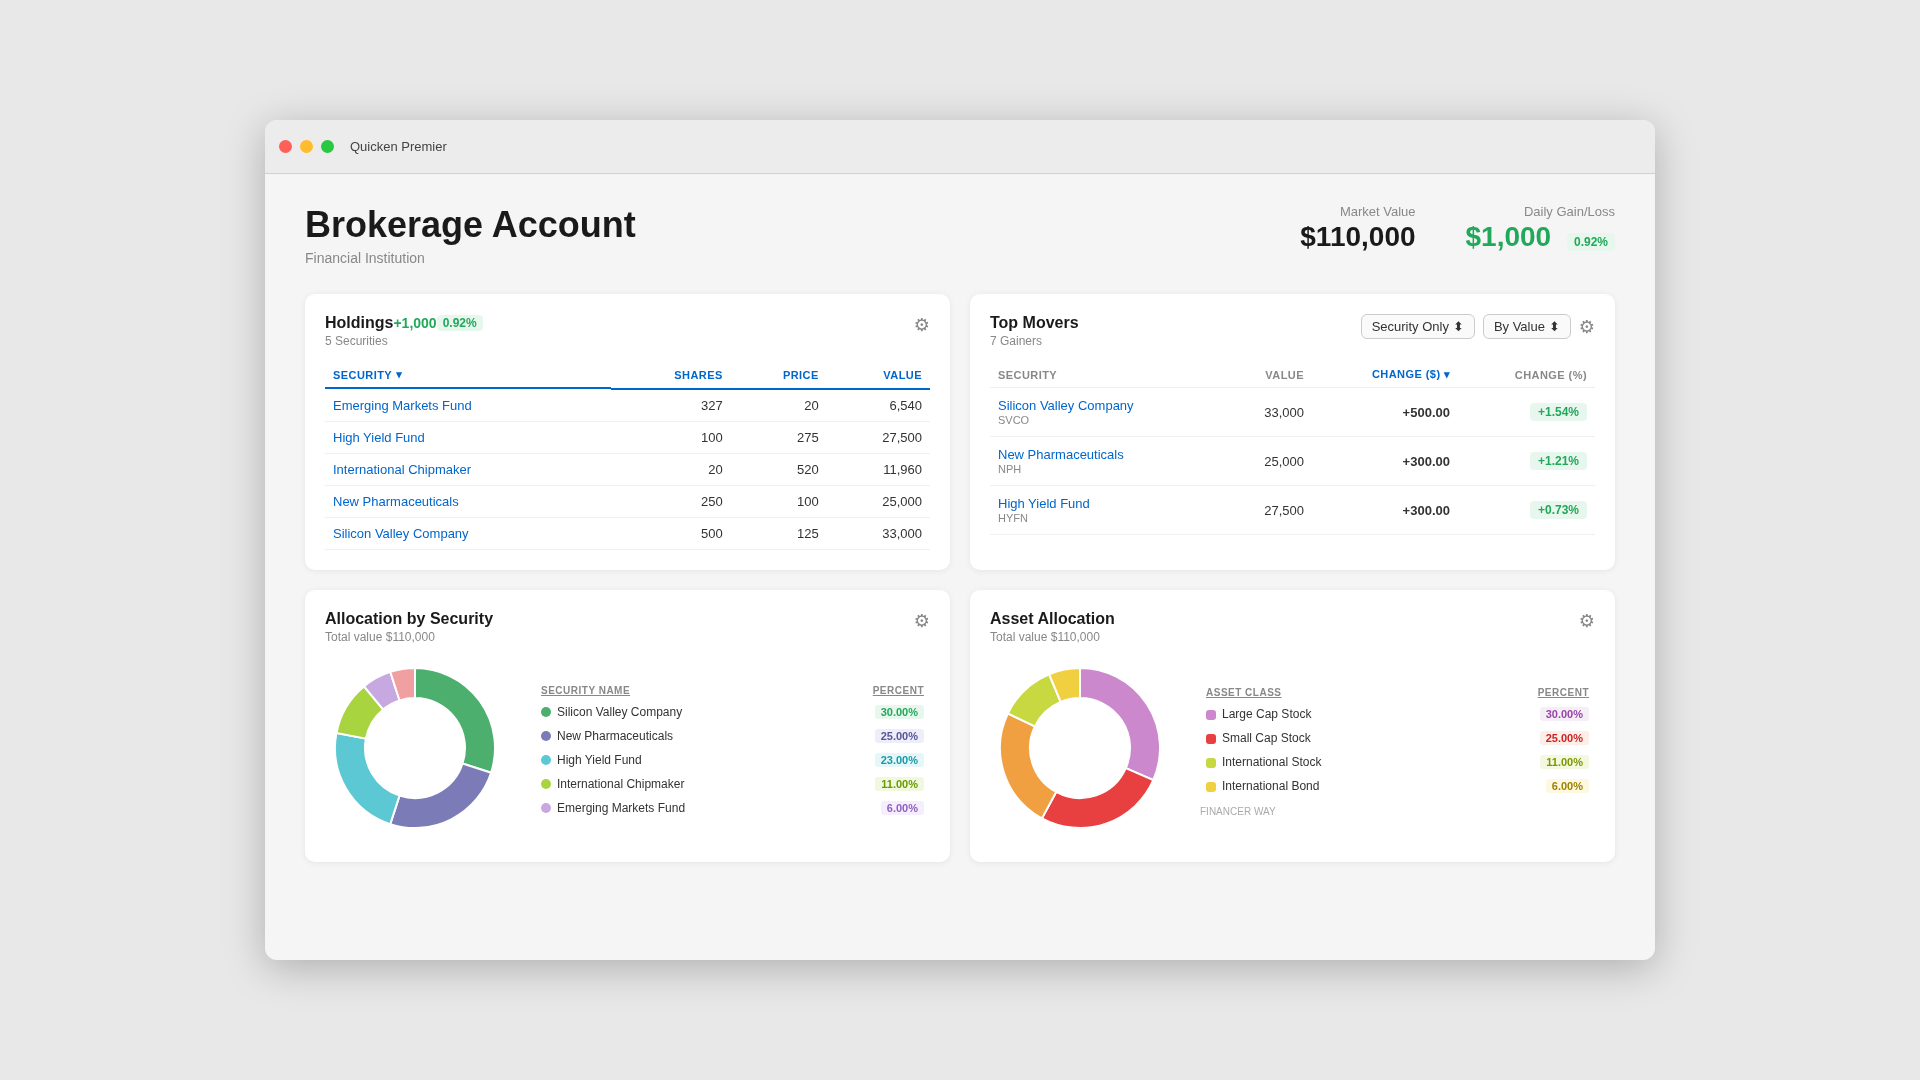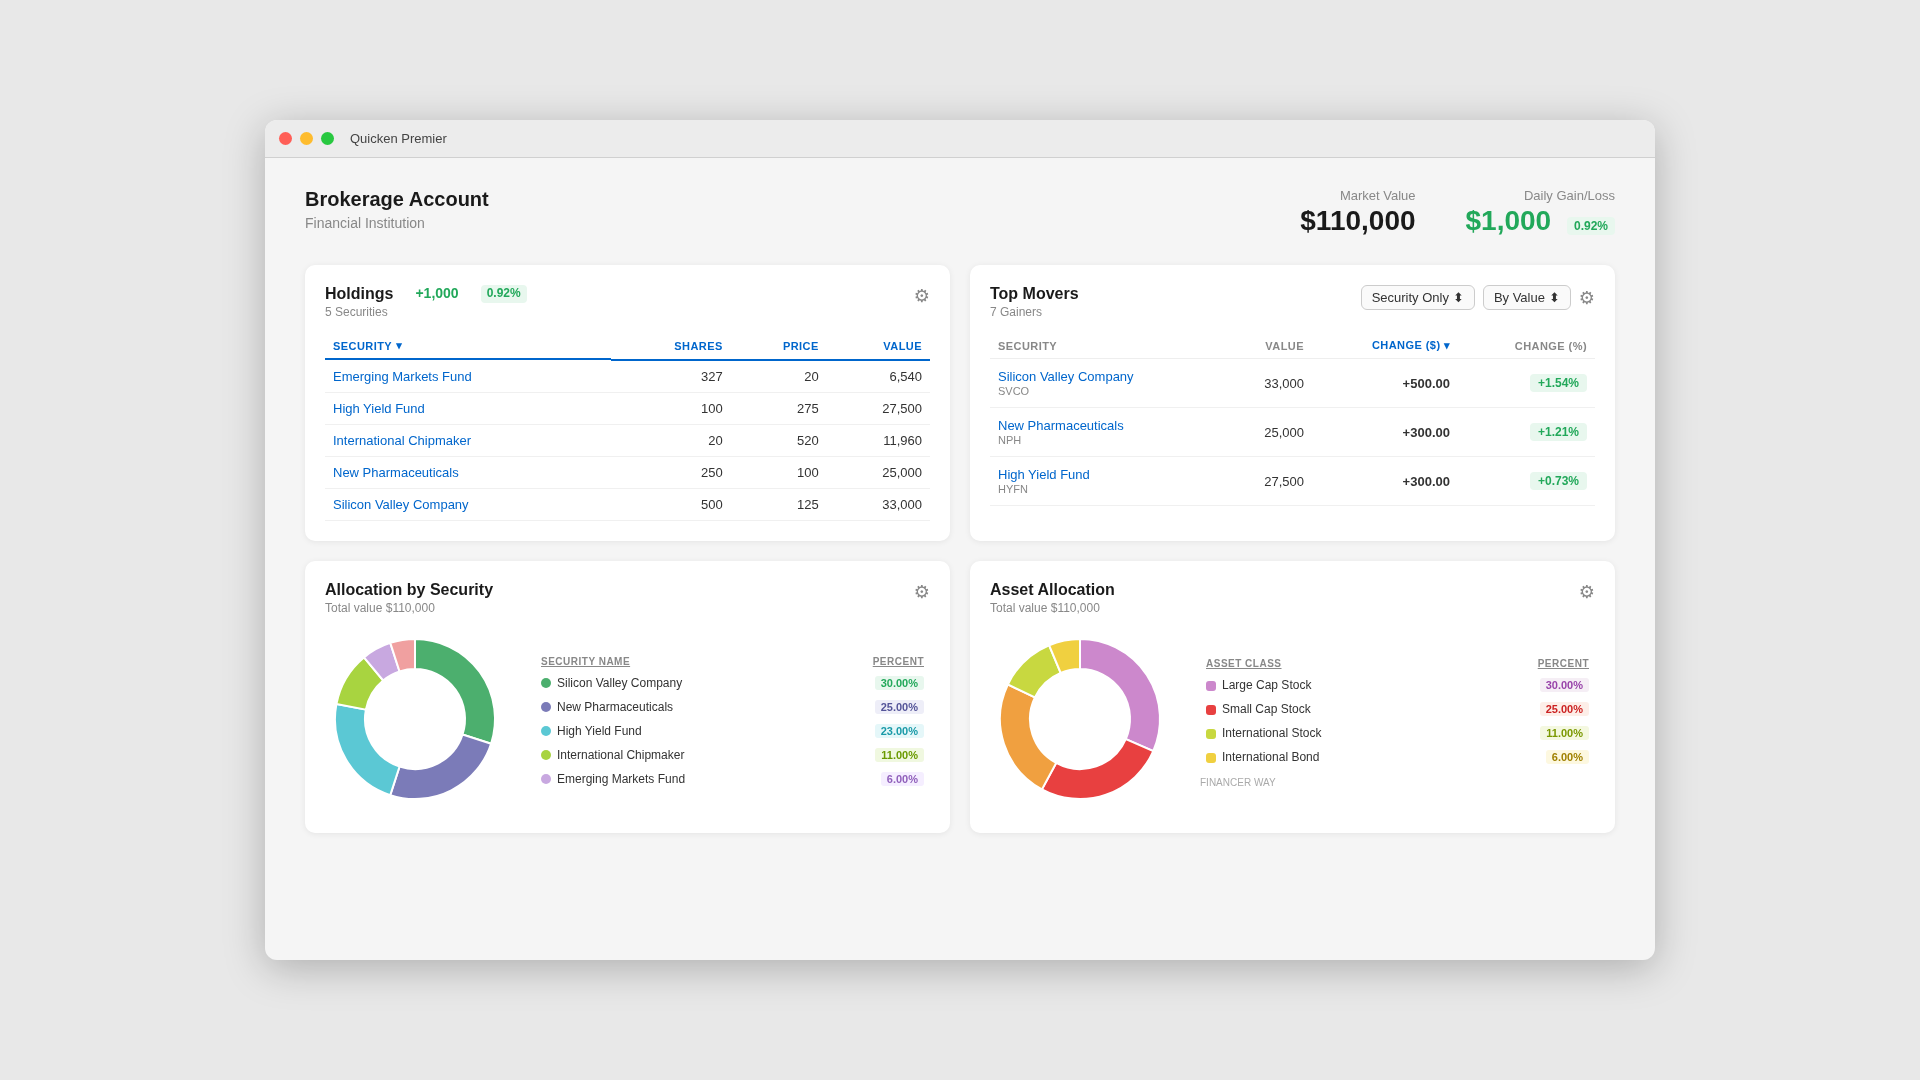--- a/index.html
+++ b/index.html
@@ -14,21 +14,21 @@
     .window {
       width: 1390px;
       min-height: 840px;
       background: #f5f5f5;
       border-radius: 12px;
       box-shadow: 0 8px 40px rgba(0,0,0,0.25);
       overflow: hidden;
     }
     .titlebar {
       background: #ececec;
-      height: 38px;
+      height: 54px;
       display: flex;
       align-items: center;
       padding: 4px 14px;
       border-bottom: 1px solid #d0d0d0;
       gap: 8px;
     }
     .dot { width: 13px; height: 13px; border-radius: 50%; }
     .dot-red { background: #ff5f57; }
     .dot-yellow { background: #febc2e; }
     .dot-green { background: #28c840; }
@@ -41,21 +41,21 @@
     .content {
       padding: 30px 40px 30px 40px;
     }
     .header-row {
       display: flex;
       justify-content: space-between;
       align-items: flex-start;
       margin-bottom: 28px;
     }
     .account-info h1 {
-      font-size: 20px;
+      font-size: 36px;
       font-weight: 600;
       color: #1a1a1a;
     }
     .account-info .subtitle {
       font-size: 14px;
       color: #888;
       margin-top: 4px;
     }
     .market-summary {
       display: flex;
@@ -92,21 +92,22 @@
       display: flex;
       justify-content: space-between;
       align-items: flex-start;
       margin-bottom: 14px;
     }
     .card-title {
       font-size: 16px;
       font-weight: 600;
       color: #1a1a1a;
       display: flex;
-      gap: 22px;
+      align-items: center;
+      gap: 0;
     }
     .card-title .gain {
       font-size: 14px;
       color: #22a85a;
       font-weight: 600;
     }
     .card-title .pct {
       font-size: 12px;
       color: #22a85a;
       background: #e8f7ee;

